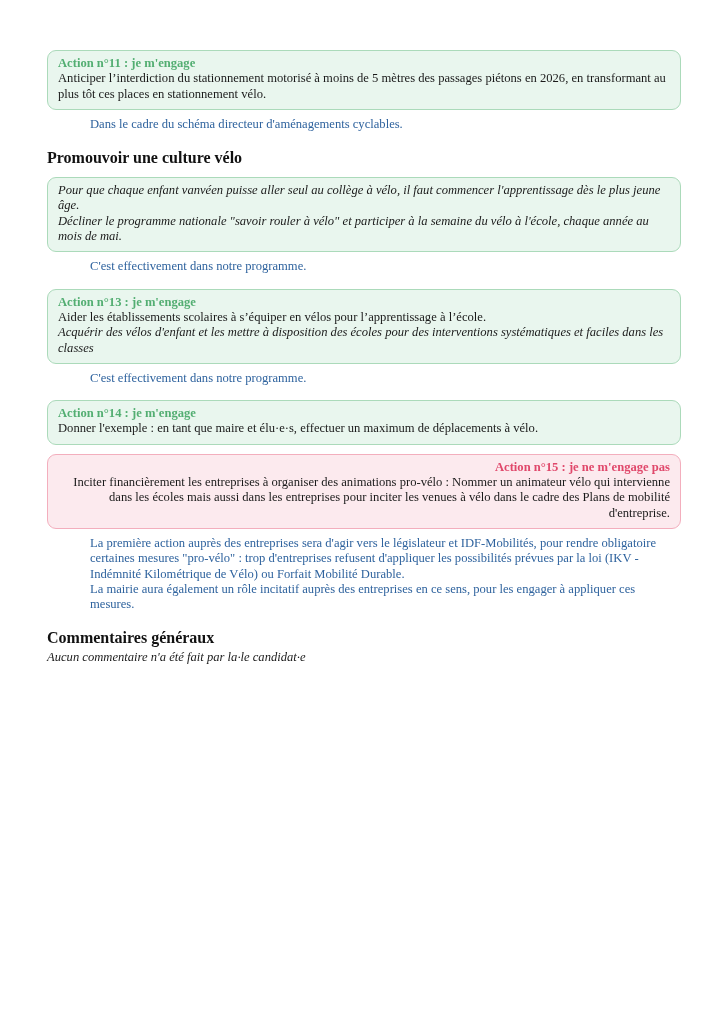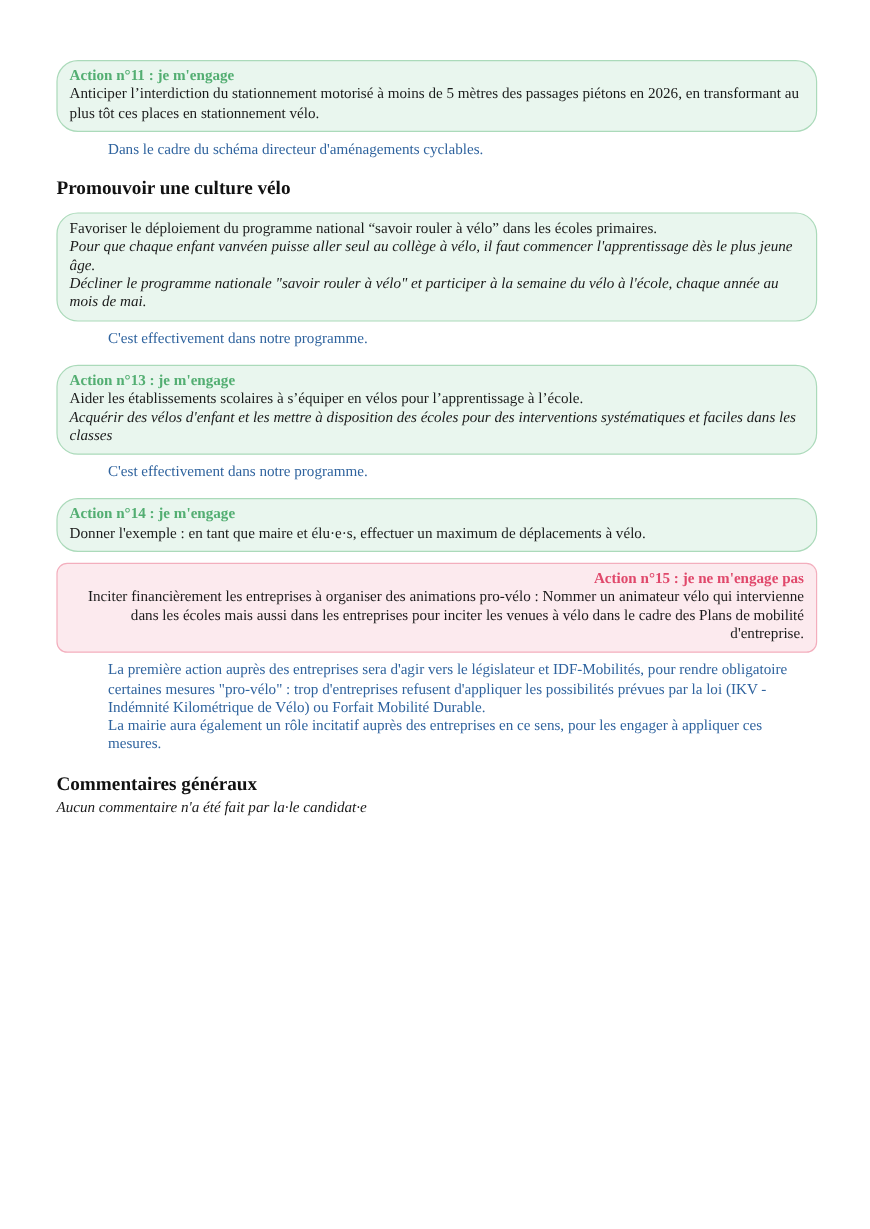--- a/index.html
+++ b/index.html
@@ -21,21 +21,20 @@
     box-sizing: border-box;
     border: 1.3px solid;
     border-radius: 9px;
     padding: 5px 10px 7px 10px;
     font-size: 12.6px;
     line-height: 15.3px;
   }
   .action-box.green {
     background: #e9f6ee;
     border-color: #abdaba;
-    border-radius: 18px;
   }
   .action-box.red {
     background: #fceaee;
     border-color: #f3aebd;
   }
   .action-header {
     font-weight: bold;
   }
   .green .action-header { color: #53ae72; }
   .red .action-header { color: #e0486b; }
@@ -73,21 +72,20 @@
 
   <div class="action-box green">
     <div class="action-header">Action n°11 : je m'engage</div>
     <div class="action-body">Anticiper l’interdiction du stationnement motorisé à moins de 5 mètres des passages piétons en 2026, en transformant au plus tôt ces places en stationnement vélo.</div>
   </div>
   <div class="note">Dans le cadre du schéma directeur d'aménagements cyclables.</div>
 
   <h2 class="section-heading">Promouvoir une culture vélo</h2>
 
   <div class="action-box green mt10">
-    <div class="action-body">Favoriser le déploiement du programme national “savoir rouler à vélo” dans les écoles primaires.</div>
     <div class="action-detail">Pour que chaque enfant vanvéen puisse aller seul au collège à vélo, il faut commencer l'apprentissage dès le plus jeune âge.</div>
     <div class="action-detail">Décliner le programme nationale "savoir rouler à vélo" et participer à la semaine du vélo à l'école, chaque année au mois de mai.</div>
   </div>
   <div class="note">C'est effectivement dans notre programme.</div>
 
   <div class="action-box green mt14">
     <div class="action-header">Action n°13 : je m'engage</div>
     <div class="action-body">Aider les établissements scolaires à s’équiper en vélos pour l’apprentissage à l’école.</div>
     <div class="action-detail">Acquérir des vélos d'enfant et les mettre à disposition des écoles pour des interventions systématiques et faciles dans les classes</div>
   </div>

